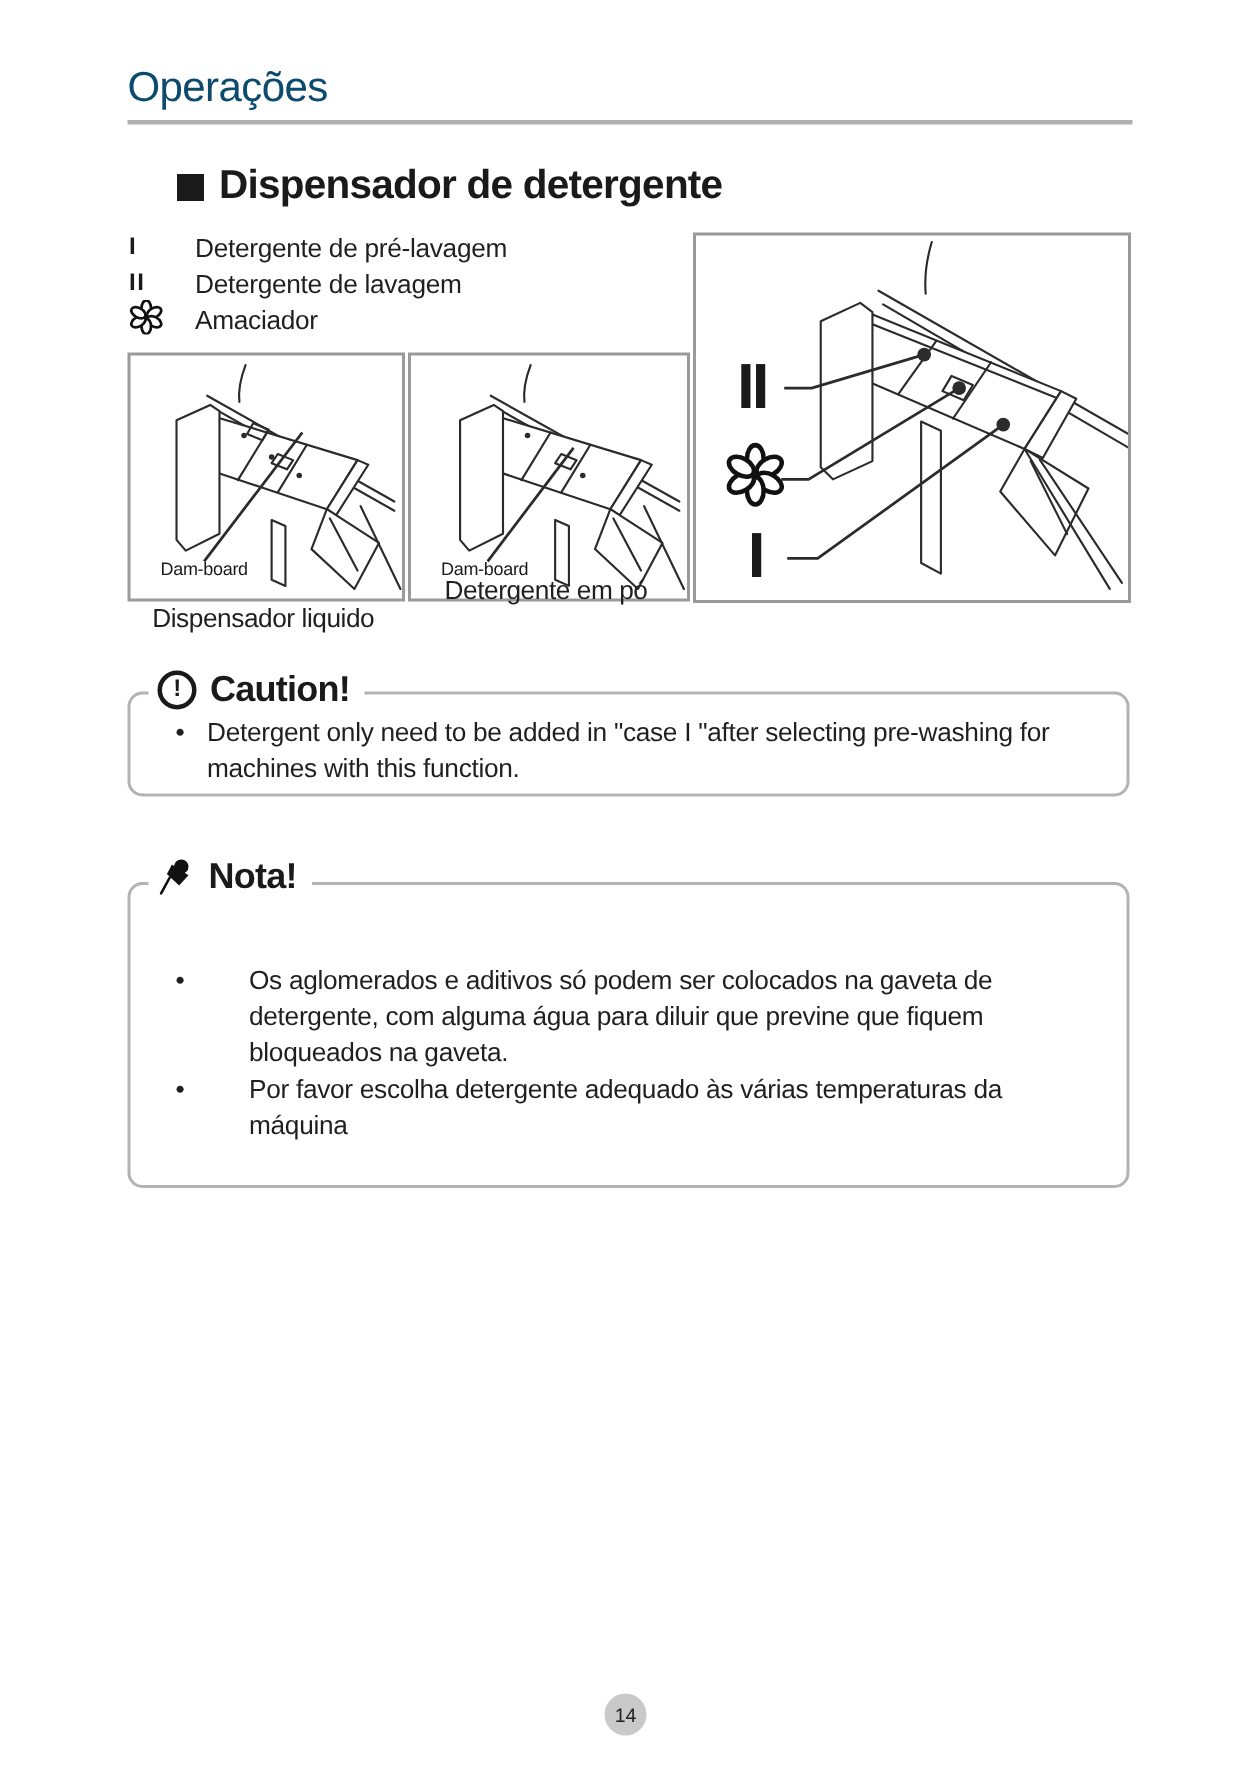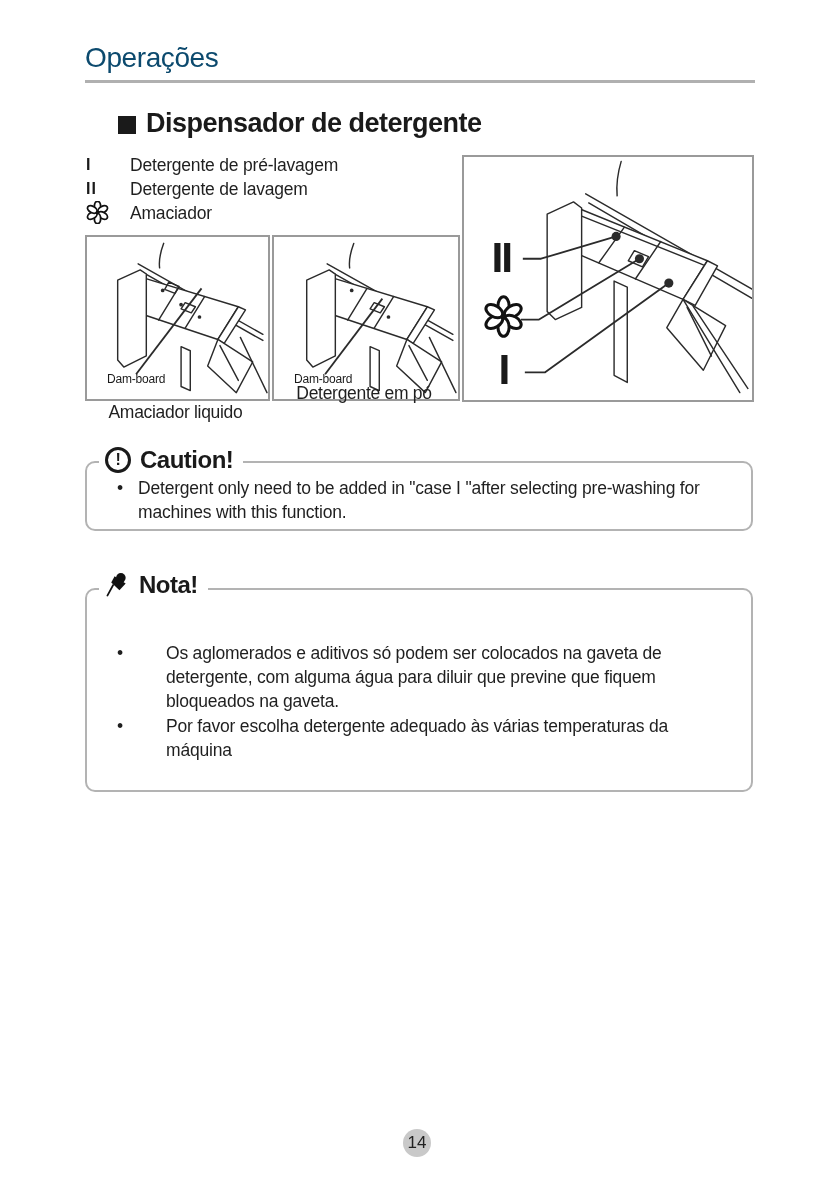--- a/index.html
+++ b/index.html
@@ -63,21 +63,21 @@
   #note-box .callout-body{padding-top:52px;}
   .bullet-row{display:flex;gap:11px;font-size:17.5px;line-height:1.36;letter-spacing:-0.2px;margin-bottom:2px;}
   .bullet-dot{width:14px;text-align:center;flex:none;}
   #caution-box .bullet-text{max-width:600px;}
   #note-box .bullet-text{max-width:625px;margin-left:28px;}
 
   
   .page-badge{
     position:absolute;left:403px;top:1129px;width:28px;height:28px;border-radius:50%;
     background:#c9c9c9;display:flex;align-items:center;justify-content:center;
-    font-size:17px;color:#222;
+    font-size:13px;color:#222;
   }
 
   
   .art{stroke:#2b2b2b;stroke-width:1.4;fill:none;stroke-linejoin:round;stroke-linecap:round;}
   .art-fill{stroke:#2b2b2b;stroke-width:1.4;fill:#fff;stroke-linejoin:round;}
   .art-dot{fill:#2b2b2b;stroke:none;}
   .lead{stroke:#2b2b2b;stroke-width:1.8;fill:none;stroke-linejoin:round;}
   .marker-text{
     font-family:"Liberation Sans",sans-serif;font-weight:800;font-size:42px;
     letter-spacing:-2px;fill:#1a1a1a;
@@ -200,21 +200,21 @@
         <ellipse class="petal" cx="0" cy="-10.5" rx="5.5" ry="9" transform="rotate(60)"></ellipse>
         <ellipse class="petal" cx="0" cy="-10.5" rx="5.5" ry="9" transform="rotate(120)"></ellipse>
         <ellipse class="petal" cx="0" cy="-10.5" rx="5.5" ry="9" transform="rotate(180)"></ellipse>
         <ellipse class="petal" cx="0" cy="-10.5" rx="5.5" ry="9" transform="rotate(240)"></ellipse>
         <ellipse class="petal" cx="0" cy="-10.5" rx="5.5" ry="9" transform="rotate(300)"></ellipse>
       </g>
       <text class="marker-text" x="34" y="224">I</text>
     </svg>
   </div>
 
-  <div class="fig-caption" id="cap-liquid">Amaciador liquido</div>
+  <div class="fig-caption" id="cap-liquid">Dispensador liquido</div>
   <div class="fig-caption" id="cap-powder">Detergente em pó</div>
 
   <div class="callout" id="caution-box">
     <div class="callout-title">
       <span class="excl-circle">!</span>
       <span>Caution!</span>
     </div>
     <div class="callout-body">
       <div class="bullet-row">
         <span class="bullet-dot">•</span>

